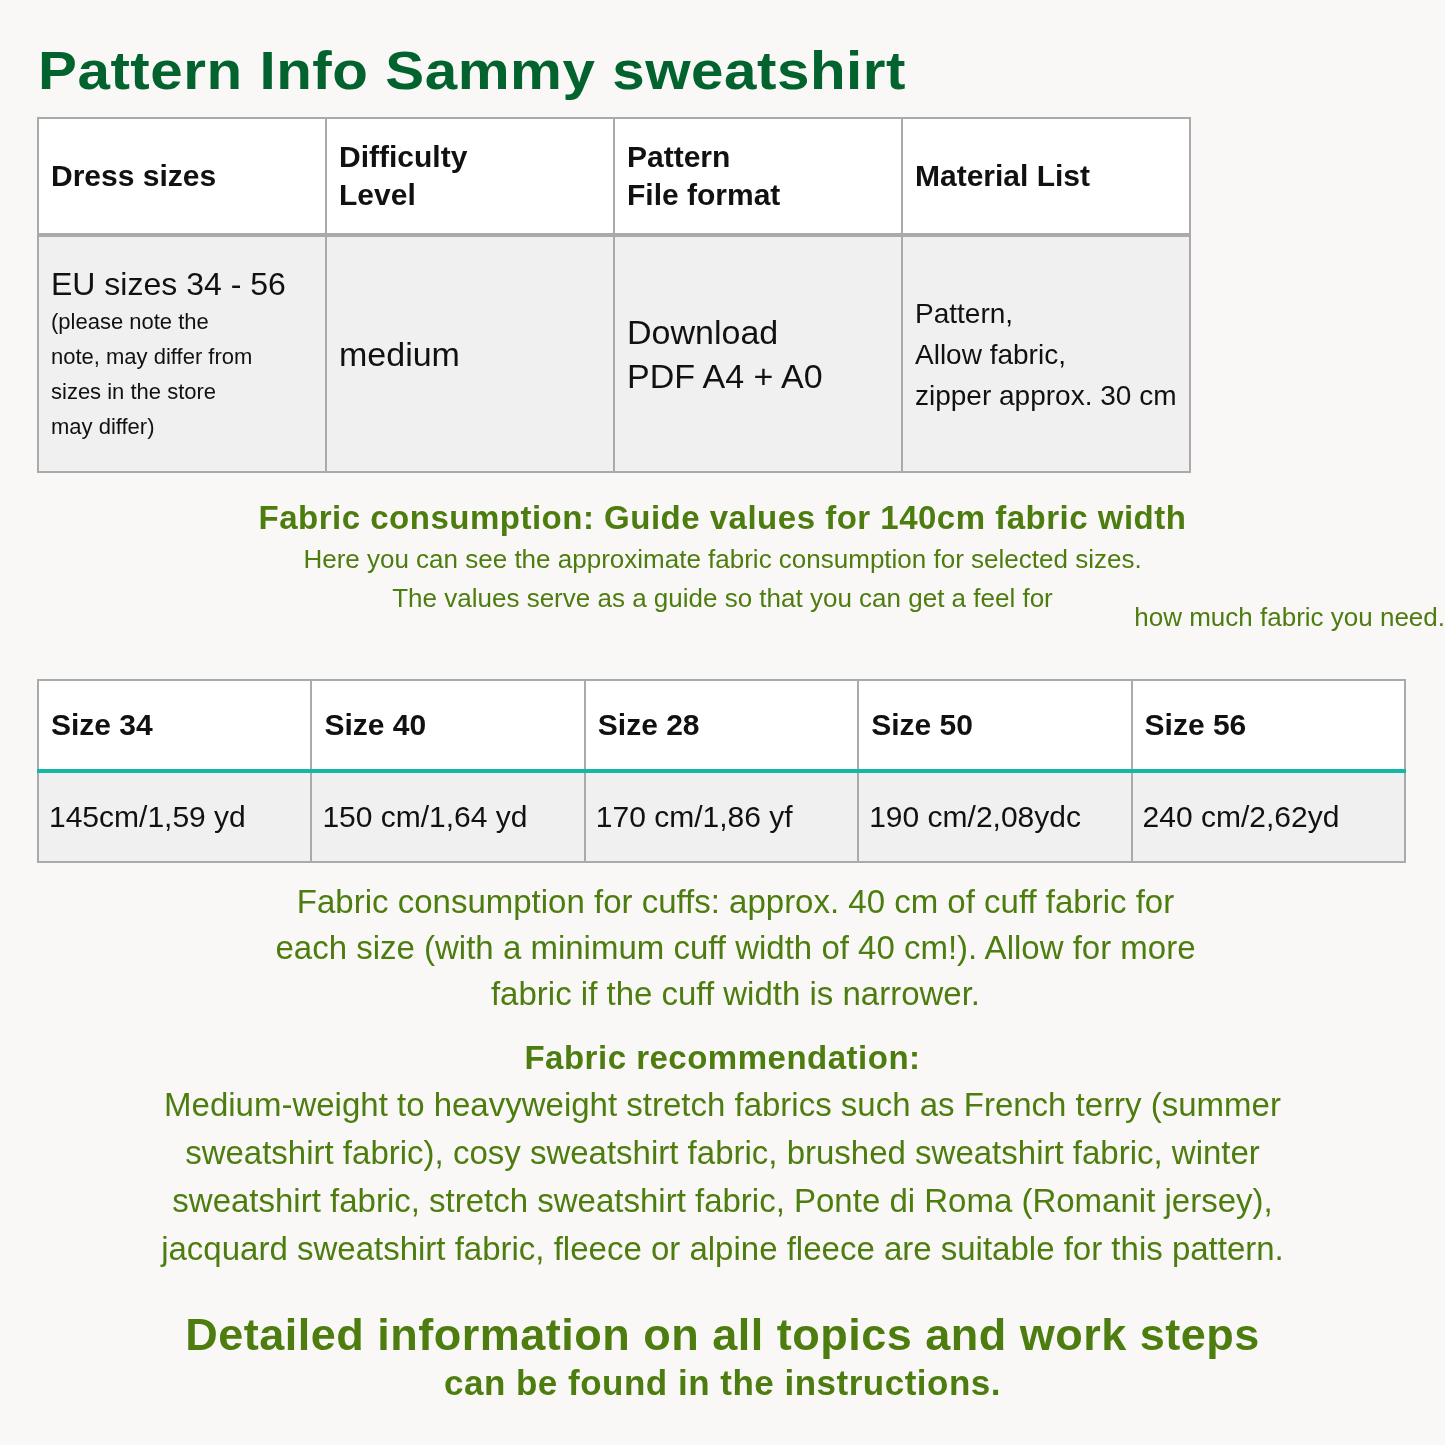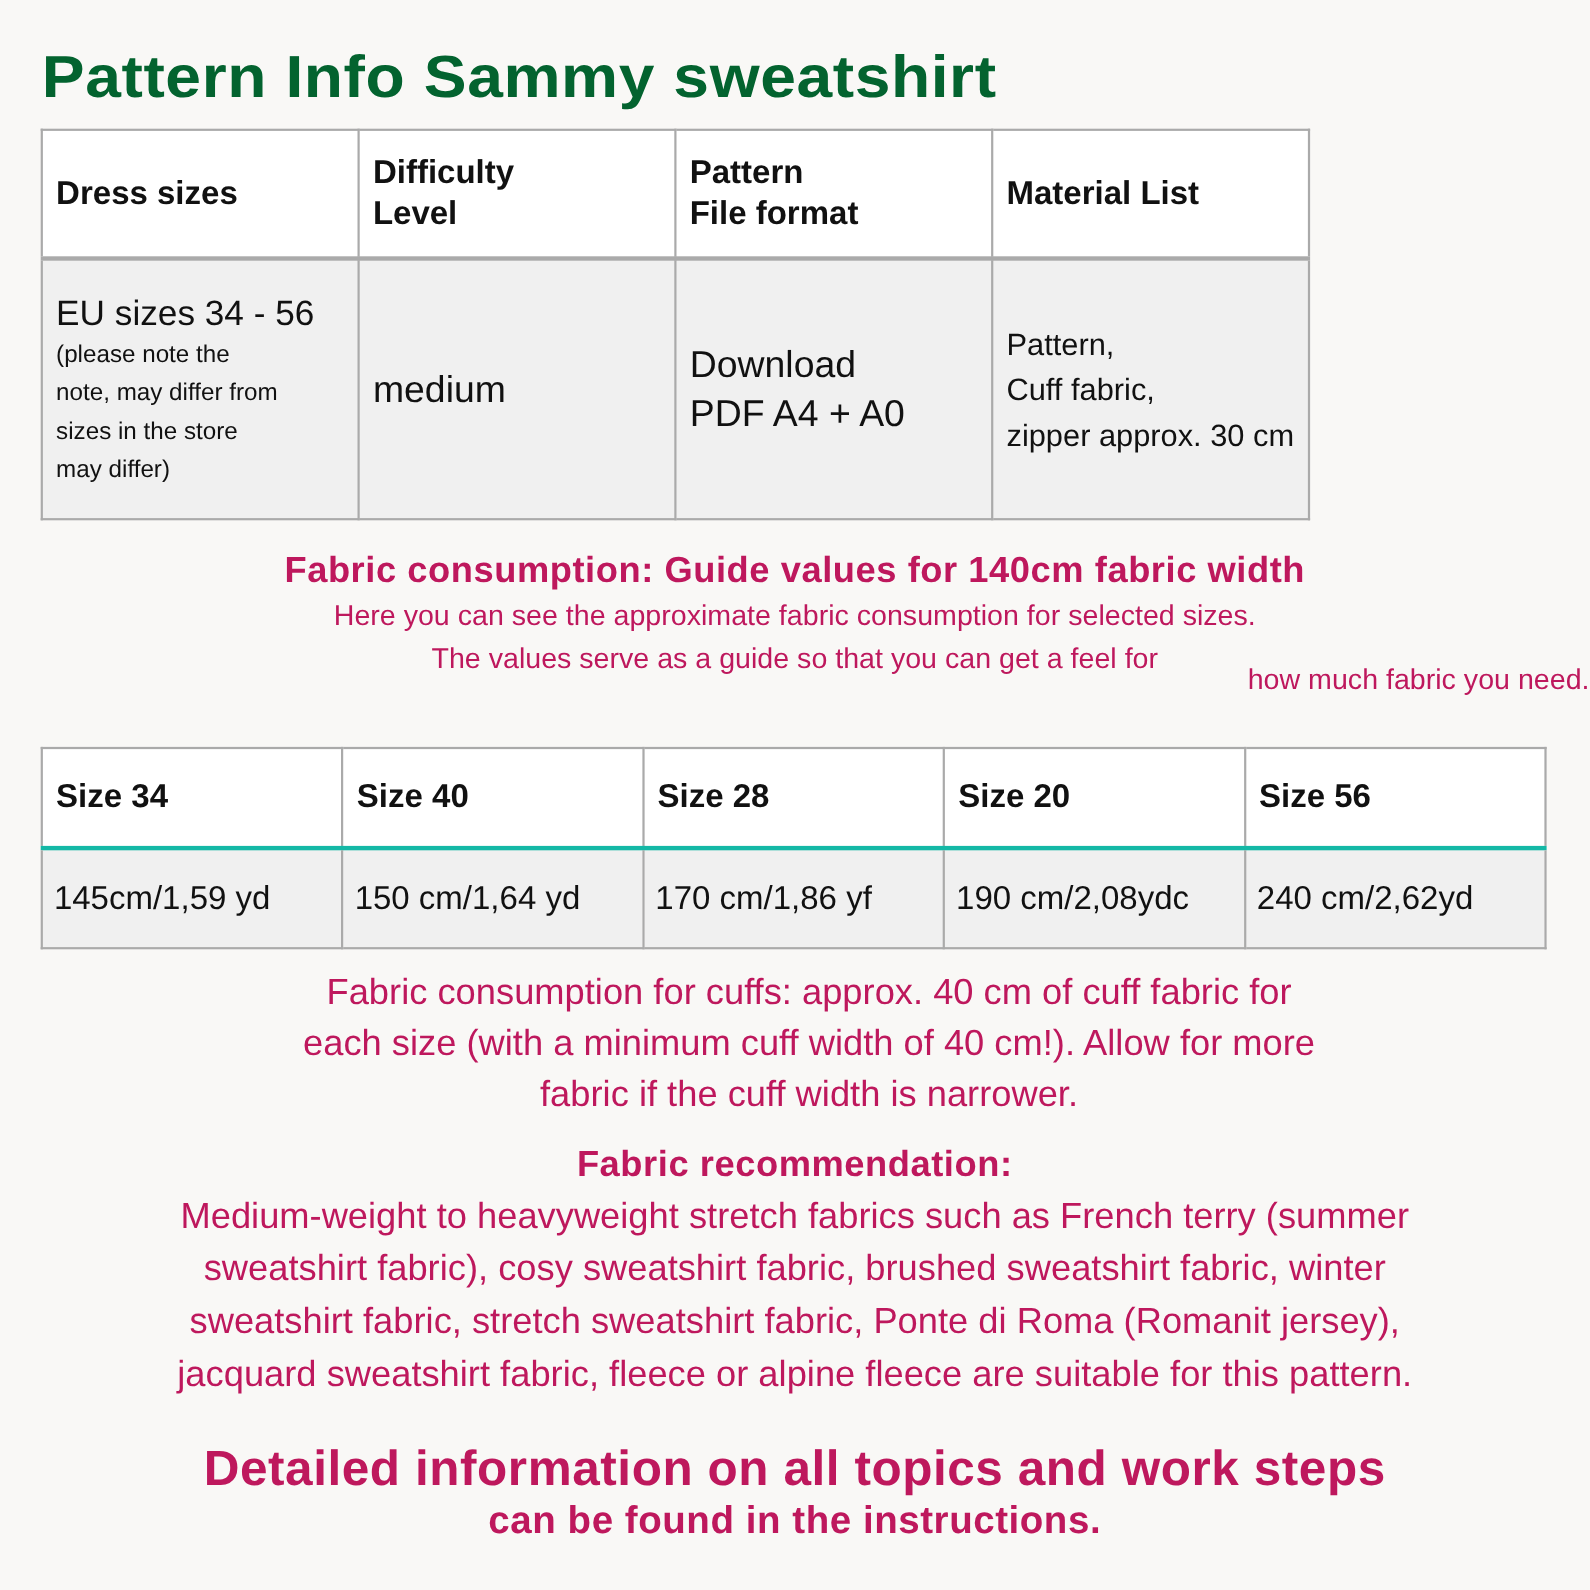--- a/index.html
+++ b/index.html
@@ -26,21 +26,21 @@
   .info-table thead tr { border-bottom: 4px solid #aaaaaa; }
   .info-table td { height: 234px; }
   .big { font-size: 32px; line-height: 40px; display: block; }
   .small { font-size: 22px; line-height: 35px; display: block; }
   .mat { font-size: 28px; line-height: 41px; display: block; }
   .fmt { font-size: 34px; line-height: 44px; display: block; }
   .cons-table { left: 37px; top: 679px; width: 1369px; }
   .cons-table th { height: 88px; font-size: 30px; }
   .cons-table thead tr { border-bottom: 4px solid #14b8a6; }
   .cons-table td { height: 88px; font-size: 30px; padding: 0 10px; white-space: nowrap; overflow: hidden; }
-  .green { color: #be185d; text-align: center; position: absolute; left: 0; width: 1445px; margin: 0; }
+  .green { color: #4d7c0f; text-align: center; position: absolute; left: 0; width: 1445px; margin: 0; }
   .h2 { font-weight: 700; font-size: 33px; letter-spacing: 0.5px; }
   .p { font-size: 26px; line-height: 39px; }
   .p2 { font-size: 33px; line-height: 46px; padding-left: 13px; }
   .p3 { font-size: 33px; line-height: 48px; }
 </style>
 </head>
 <body>
 
 <h1 class="title">Pattern Info Sammy sweatshirt</h1>
 
@@ -76,21 +76,21 @@
       </td>
       <td>
         <span class="fmt">medium</span>
       </td>
       <td>
         <span class="fmt">Download</span>
         <span class="fmt">PDF A4 + A0</span>
       </td>
       <td>
         <span class="mat">Pattern,</span>
-        <span class="mat">Cuff fabric,</span>
+        <span class="mat">Allow fabric,</span>
         <span class="mat">zipper approx. 30 cm</span>
       </td>
     </tr>
   </tbody>
 </table>
 
 <h2 class="green h2" style="top:496px; margin:0; line-height:44px;">Fabric consumption: Guide values for 140cm fabric width</h2>
 <p class="green p" style="top:540px;">Here you can see the approximate fabric consumption for selected sizes.</p>
 <p class="green p" style="top:579px;">The values serve as a guide so that you can get a feel for</p>
 <p class="green p" style="top:598px;text-align:right;">how much fabric you need.</p>
@@ -101,21 +101,21 @@
       <col style="width:20%">
       <col style="width:20%">
       <col style="width:20%">
       <col style="width:20%">
     </colgroup>
   <thead>
     <tr>
       <th>Size 34</th>
       <th>Size 40</th>
       <th>Size 28</th>
-      <th>Size 20</th>
+      <th>Size 50</th>
       <th>Size 56</th>
     </tr>
   </thead>
   <tbody>
     <tr>
       <td>145cm/1,59 yd</td>
       <td>150 cm/1,64 yd</td>
       <td>170 cm/1,86 yf</td>
       <td>190 cm/2,08ydc</td>
       <td>240 cm/2,62yd</td>

